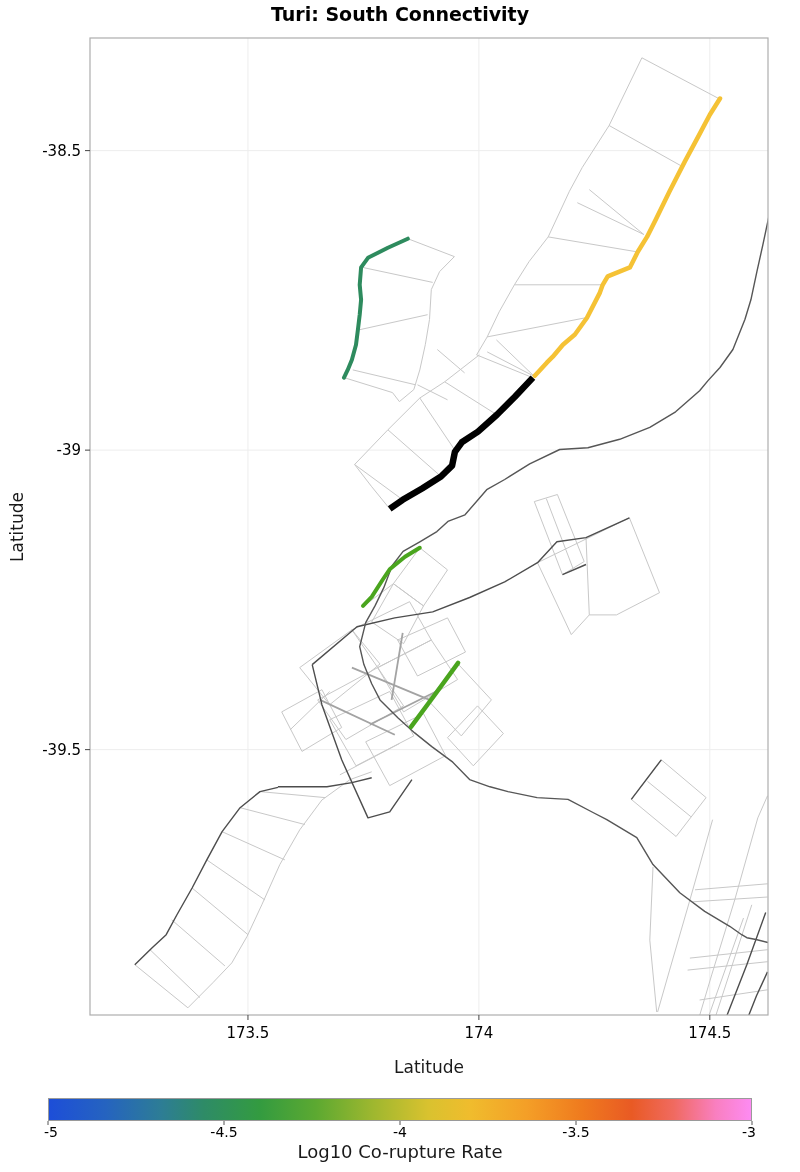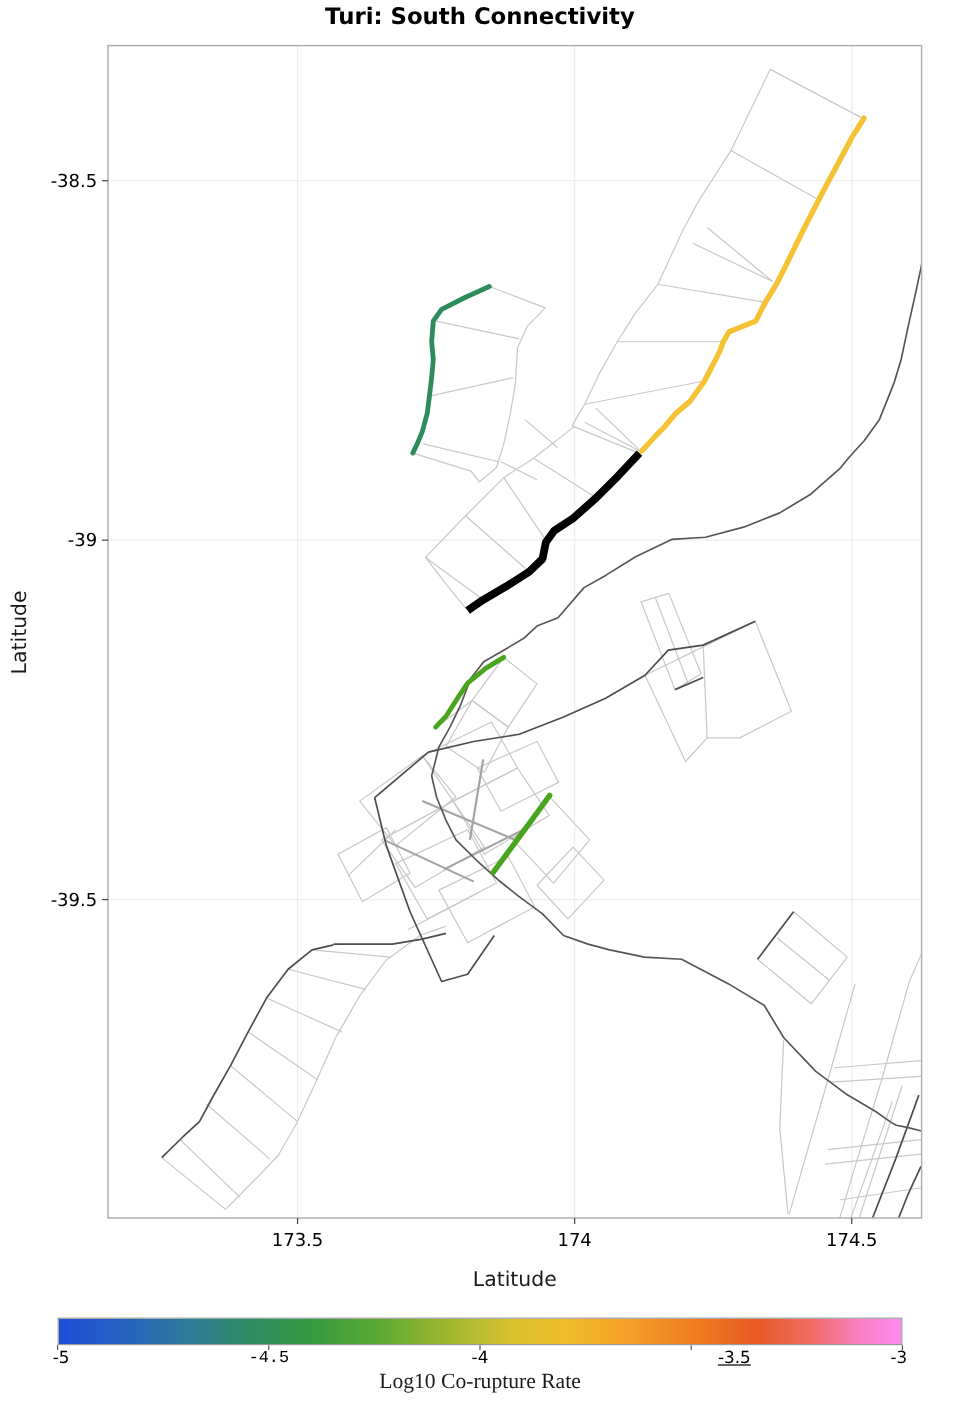--- a/index.html
+++ b/index.html
@@ -8,21 +8,21 @@
   .fig-title{position:absolute;top:3px;left:0;width:800px;text-align:center;
              font-size:19px;font-weight:bold;color:#000;}
   .x-label{position:absolute;top:1057px;left:90px;width:678px;text-align:center;
            font-size:17px;color:#1a1a1a;}
   .y-label{position:absolute;top:527px;left:17px;transform:translate(-50%,-50%) rotate(-90deg);
            font-size:17px;color:#1a1a1a;white-space:nowrap;}
   .colorbar{position:absolute;left:48px;top:1098px;width:704px;height:23px;
             border:1px solid #9a9a9a;box-sizing:border-box;}
   .cb-tick-label{position:absolute;top:1124px;font-size:14px;color:#000;white-space:nowrap;}
   .cb-label{position:absolute;top:1141px;left:48px;width:704px;text-align:center;
-            font-size:18px;color:#1a1a1a;font-family:Liberation Serif, serif;}
+            font-size:18px;color:#1a1a1a;}
   svg{position:absolute;top:0;left:0;}
   .tick-label{font-size:15px;fill:#000;}
 </style>
 </head>
 <body>
 
 <div class="page">
   <div class="fig-title">Turi: South Connectivity</div>
   <svg id="plot-svg" width="800" height="1172" viewBox="0 0 800 1172">
       <defs>
@@ -137,19 +137,19 @@
       <line x1="224" y1="1121" x2="224" y2="1125" stroke="#555" stroke-width="1"></line>
       <line x1="400" y1="1121" x2="400" y2="1125" stroke="#555" stroke-width="1"></line>
       <line x1="576" y1="1121" x2="576" y2="1125" stroke="#555" stroke-width="1"></line>
       <line x1="752" y1="1121" x2="752" y2="1125" stroke="#555" stroke-width="1"></line>
     </svg>
   <div class="x-label">Latitude</div>
   <div class="y-label">Latitude</div>
   <div class="colorbar" id="colorbar" style="background: linear-gradient(to right, rgb(29, 78, 216) 0%, rgb(37, 99, 192) 8%, rgb(45, 125, 149) 16%, rgb(46, 139, 103) 22%, rgb(51, 155, 64) 30%, rgb(92, 169, 49) 38%, rgb(157, 183, 47) 46%, rgb(217, 194, 47) 54%, rgb(240, 188, 45) 60%, rgb(244, 159, 39) 68%, rgb(239, 122, 30) 76%, rgb(233, 90, 36) 83%, rgb(240, 106, 96) 89%, rgb(249, 127, 192) 95%, rgb(253, 139, 242) 100%);"></div>
   <div id="cb-ticks">
       <span class="cb-tick-label" style="left: 44px;">-5</span>
-      <span class="cb-tick-label" style="left: 224px; transform: translateX(-50%); font-family: Liberation Mono, monospace;">-4.5</span>
+      <span class="cb-tick-label" style="left: 224px; transform: translateX(-50%);">-4.5</span>
       <span class="cb-tick-label" style="left: 400px; transform: translateX(-50%);">-4</span>
-      <span class="cb-tick-label" style="left: 612px; transform: translateX(-50%); text-decoration: underline;">-3.5</span>
+      <span class="cb-tick-label" style="left: 576px; transform: translateX(-50%);">-3.5</span>
       <span class="cb-tick-label" style="left: 756px; transform: translateX(-100%);">-3</span>
     </div>
   <div class="cb-label">Log10 Co-rupture Rate</div>
 </div>
 
 </body></html>

